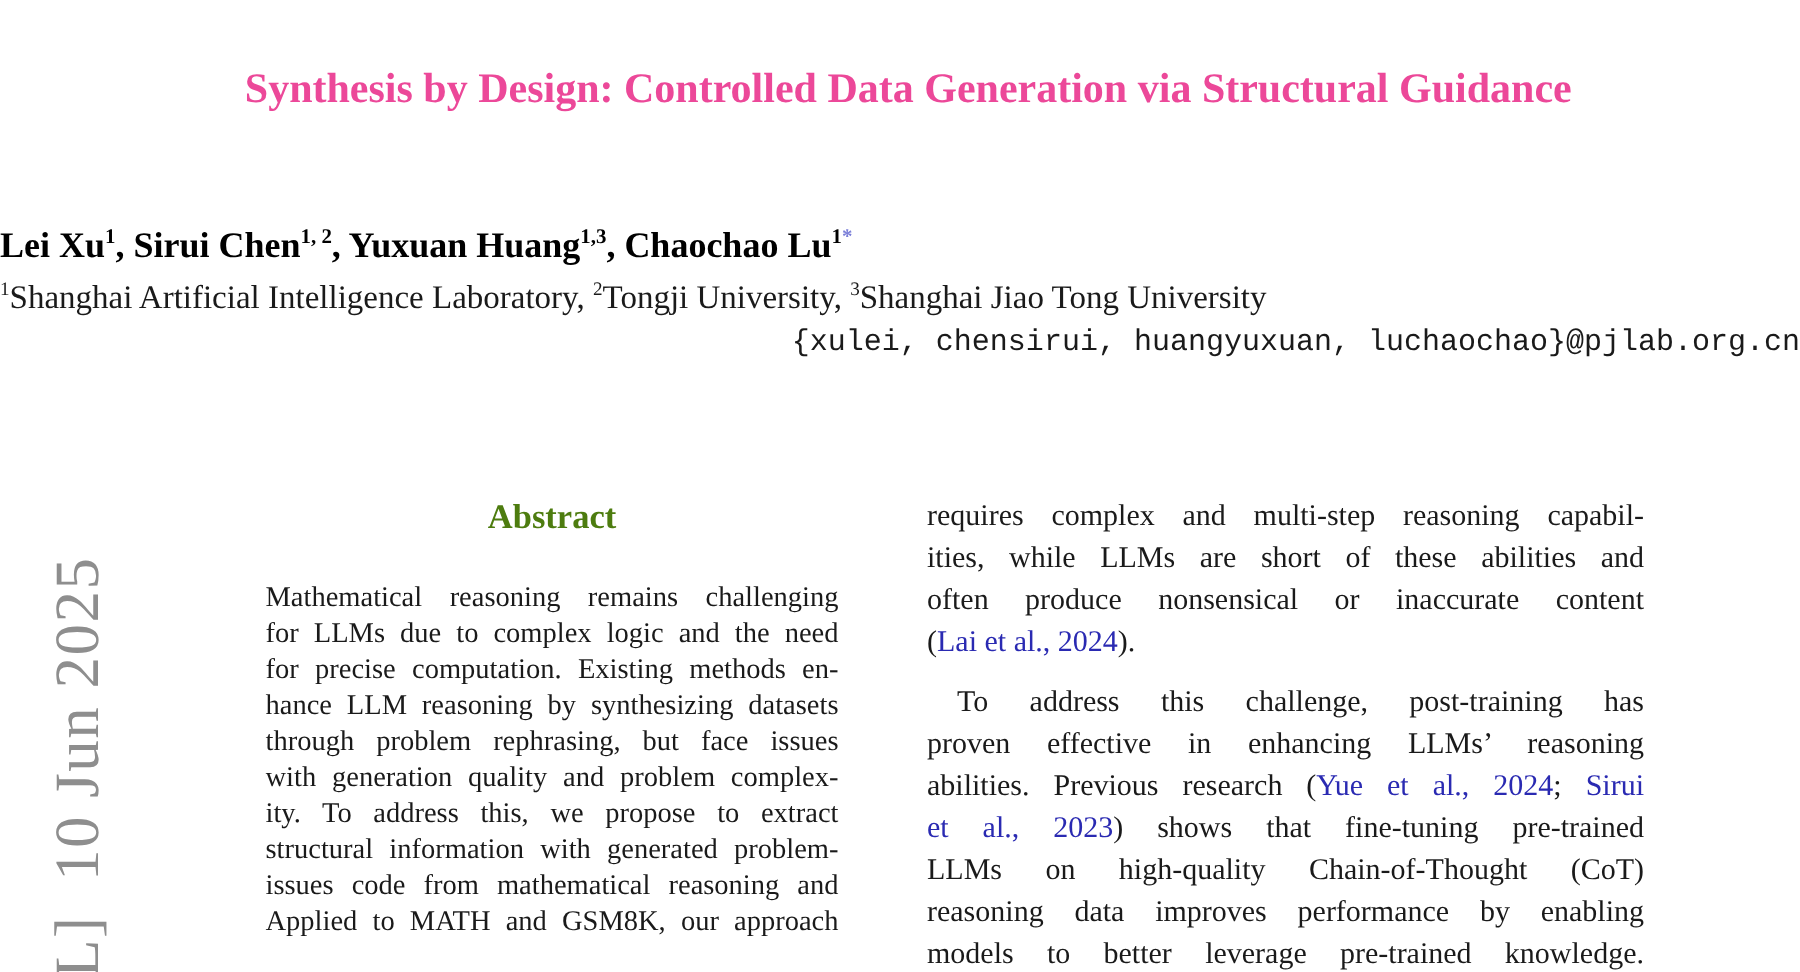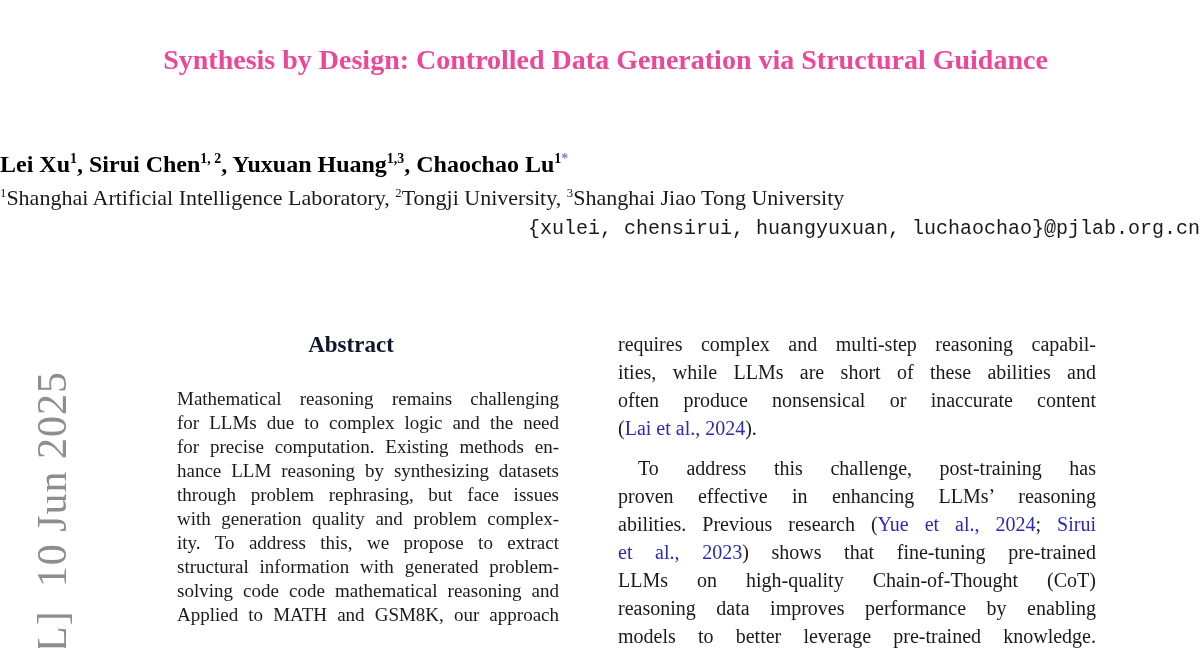--- a/index.html
+++ b/index.html
@@ -34,22 +34,22 @@
   .email {
     position:absolute; left:0; right:0; top:217px;
     text-align:right; font-size:20px;
     font-family:"Liberation Mono", monospace;
   }
   sup { font-size:58%; vertical-align:super; line-height:0; }
   sup.star { color:var(--star,#7b7fd8); }
 
   
   .abs-heading {
-    position:absolute; left:160px; width:382px; top:332px;
-    text-align:center; font-size:23px; font-weight:bold; color:#0f172a;
+    position:absolute; left:177px; width:382px; top:332px;
+    text-align:center; font-size:23px; font-weight:bold; color:#4d7c0f;
   }
   .abs-body {
     position:absolute; left:177px; width:382px; top:387px;
     font-size:19px; line-height:24px;
   }
   .right-col {
     position:absolute; left:618px; width:478px; top:330px;
     font-size:20px; line-height:28px;
   }
 
@@ -87,21 +87,21 @@
 
   <div class="abs-body">
       <div class="tline"><span>Mathematical reasoning remains challenging</span></div>
       <div class="tline"><span>for LLMs due to complex logic and the need</span></div>
       <div class="tline"><span>for precise computation. Existing methods en-</span></div>
       <div class="tline"><span>hance LLM reasoning by synthesizing datasets</span></div>
       <div class="tline"><span>through problem rephrasing, but face issues</span></div>
       <div class="tline"><span>with generation quality and problem complex-</span></div>
       <div class="tline"><span>ity. To address this, we propose to extract</span></div>
       <div class="tline"><span>structural information with generated problem-</span></div>
-      <div class="tline"><span>solving code code mathematical reasoning and</span></div>
+      <div class="tline"><span>issues code from mathematical reasoning and</span></div>
       <div class="tline"><span>Applied to MATH and GSM8K, our approach</span></div>
     </div>
 
   <div class="right-col">
       <div class="tline"><span>requires complex and multi-step reasoning capabil-</span></div>
       <div class="tline"><span>ities, while LLMs are short of these abilities and</span></div>
       <div class="tline"><span>often produce nonsensical or inaccurate content</span></div>
       <div class="tline nojust"><span>(</span><span class="cite">Lai et al., 2024</span><span>).</span></div>
       <div class="tline indent"><span>To address this challenge, post-training has</span></div>
       <div class="tline"><span>proven effective in enhancing LLMs’ reasoning</span></div>

